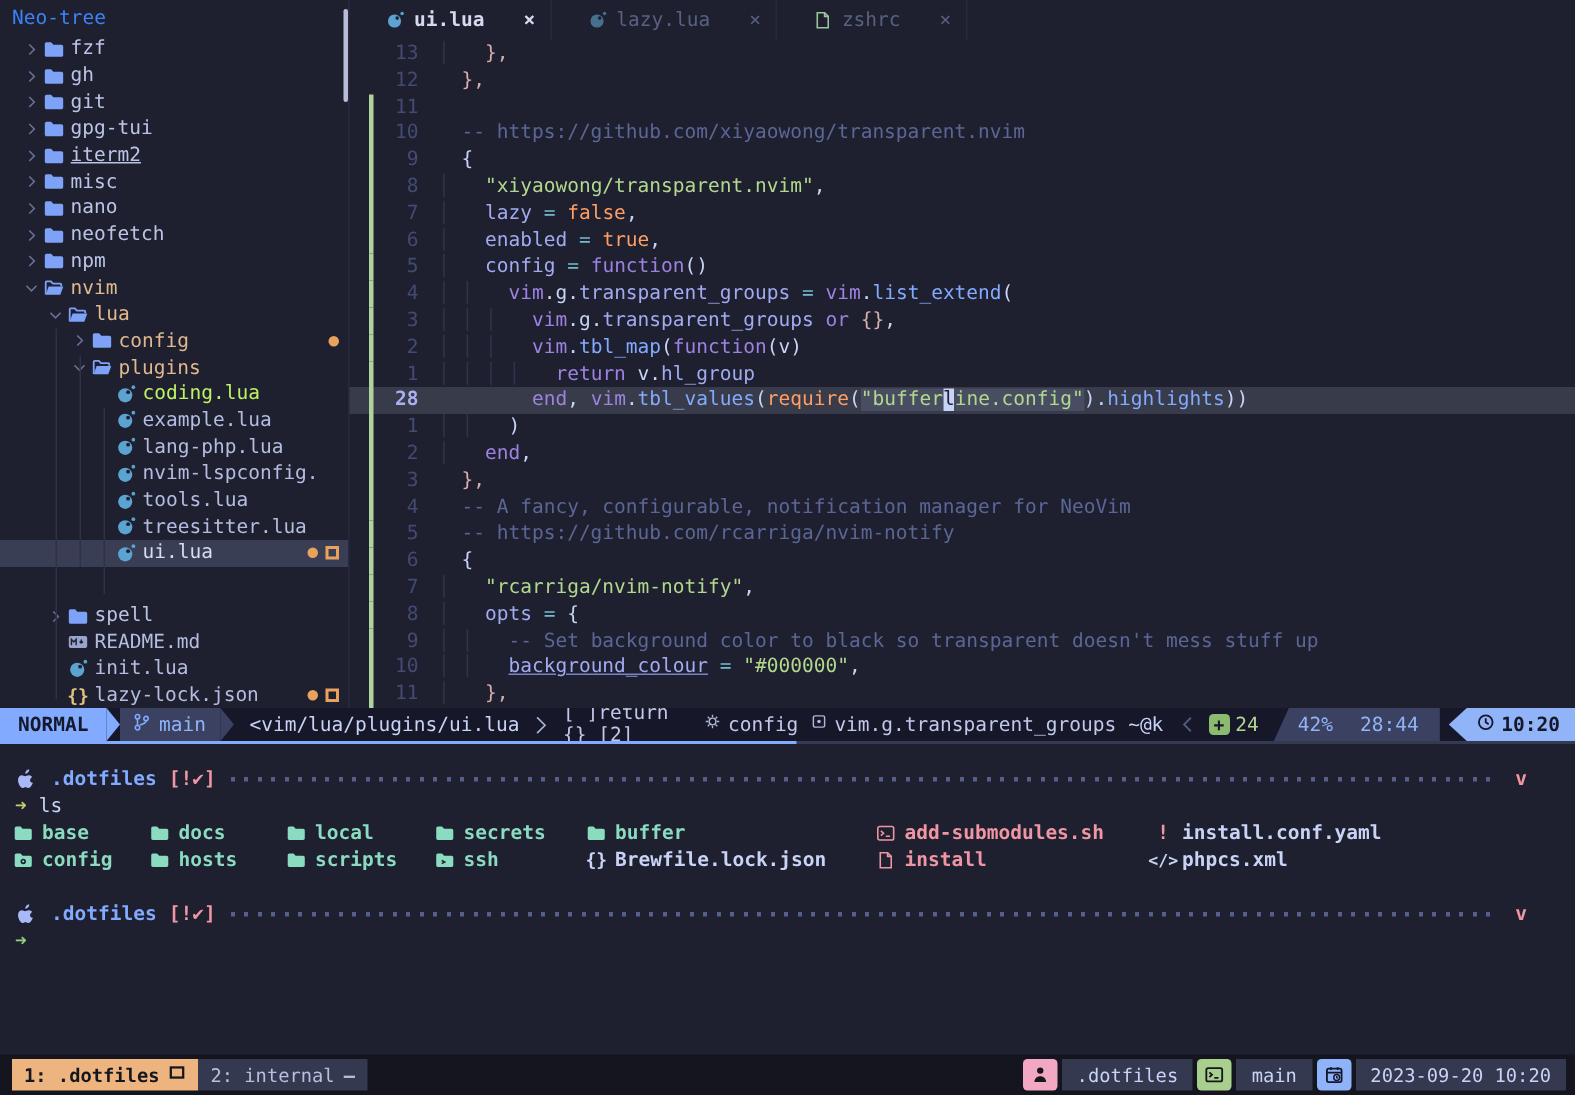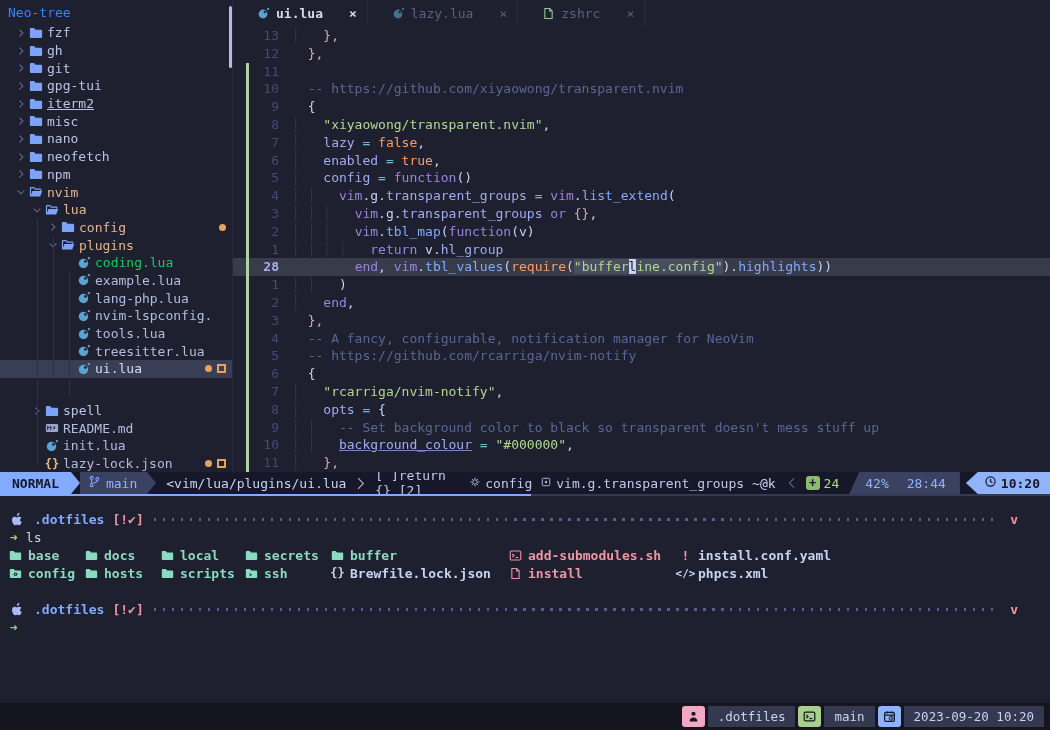--- a/index.html
+++ b/index.html
@@ -71,21 +71,21 @@
   
   #terminal{left:0;top:496px;width:1050px;height:207px;padding:14px 10px 0 8px;}
   .promptline{display:flex;align-items:center;height:18px;}
   .p-apple{display:inline-flex;margin:0 10px 0 2px;}
   .p-cwd{color:var(--blue);font-weight:bold;margin-right:8px;}
   .p-git{color:var(--pink);font-weight:bold;margin-right:10px;}
   .p-fill{flex:1;height:3px;background-image:repeating-linear-gradient(90deg,#565f89 0 2.5px,transparent 2.5px 9px);margin-right:10px;}
   .p-right{color:var(--pink);font-weight:bold;margin-right:22px;}
   .cmdline{display:flex;align-items:center;height:18px;margin-top:0px;white-space:pre;}
   .arrow{font-weight:bold;margin:0 8px 0 2px;}
-  .lsrow{display:flex;height:18px;align-items:center;white-space:pre;font-weight:bold;}
+  .lsrow{display:flex;height:18px;align-items:center;white-space:pre;font-weight:bold;gap:15px;}
   .lscell{display:inline-flex;align-items:center;flex:none;}
   .lscell .licon{width:15px;display:inline-flex;justify-content:center;margin-right:5px;flex:none;}
   .c-teal{color:var(--teal);} .c-pink{color:var(--pink);} .c-white{color:var(--fg);}
   .w0{width:76px;} .w1{width:76px;} .w2{width:84px;} .w3{width:86px;} .w4{width:178px;} .w5{width:170px;}
   
   #tmuxbar{left:0;top:703px;width:1050px;height:27px;background:var(--tmuxbg);display:flex;align-items:center;font-size:12.5px;}
   .twin{height:21px;display:flex;align-items:center;padding:0 8px;margin-left:0;gap:6px;}
   .twin.active{background:#eeb47f;color:#15161e;font-weight:bold;margin-left:8px;}
   .twin.inactive{background:#343950;color:#b8bfdd;}
   .tmux-right{margin-left:auto;display:flex;align-items:center;gap:3px;margin-right:6px;}
@@ -164,21 +164,21 @@
       <div class="trow" style="padding-left: 46px;"><span class="chev"><span style="display: inline-flex; align-items: center;"><svg width="12" height="12" viewBox="0 0 16 16" style="display:block">
               <path d="M3.5 6 8 10.5 12.5 6" stroke="#6a7199" stroke-width="1.4" fill="none"></path>
             </svg></span></span><span class="ficon"><span style="display: inline-flex; align-items: center;"><svg width="14" height="14" viewBox="0 0 16 16" style="display:block">
               <path fill="none" stroke="#7da2f7" stroke-width="1.4" d="M1.7 12.9V3.6c0-.4.3-.7.7-.7h3.2l1.6 1.8h5.6c.4 0 .7.3.7.7v1.2"></path>
               <path fill="#7da2f7" d="M1.7 13.2 3.9 6.8h11.2l-2.3 6.4z"></path>
             </svg></span></span><span class="lbl" style="color: rgb(224, 183, 142);">plugins</span></div>
       <div class="trow" style="padding-left: 76px;"><span class="ficon"><span style="display: inline-flex; align-items: center;"><svg width="14" height="14" viewBox="0 0 16 16" style="display:block">
               <circle cx="7.4" cy="8.6" r="5.4" fill="#5ba3d0"></circle>
               <circle cx="9.6" cy="6.2" r="1.5" fill="#1e2030"></circle>
               <circle cx="13.6" cy="2.4" r="1.4" fill="#5ba3d0"></circle>
-            </svg></span></span><span class="lbl" style="color: #22c55e;">coding.lua</span></div>
+            </svg></span></span><span class="lbl" style="color: #bef264;">coding.lua</span></div>
       <div class="trow" style="padding-left: 76px;"><span class="ficon"><span style="display: inline-flex; align-items: center;"><svg width="14" height="14" viewBox="0 0 16 16" style="display:block">
               <circle cx="7.4" cy="8.6" r="5.4" fill="#5ba3d0"></circle>
               <circle cx="9.6" cy="6.2" r="1.5" fill="#1e2030"></circle>
               <circle cx="13.6" cy="2.4" r="1.4" fill="#5ba3d0"></circle>
             </svg></span></span><span class="lbl" style="color: rgb(180, 188, 223);">example.lua</span></div>
       <div class="trow" style="padding-left: 76px;"><span class="ficon"><span style="display: inline-flex; align-items: center;"><svg width="14" height="14" viewBox="0 0 16 16" style="display:block">
               <circle cx="7.4" cy="8.6" r="5.4" fill="#5ba3d0"></circle>
               <circle cx="9.6" cy="6.2" r="1.5" fill="#1e2030"></circle>
               <circle cx="13.6" cy="2.4" r="1.4" fill="#5ba3d0"></circle>
             </svg></span></span><span class="lbl" style="color: rgb(180, 188, 223);">lang-php.lua</span></div>
@@ -427,20 +427,36 @@
       </span>
       <span class="p-cwd">.dotfiles</span>
       <span class="p-git">[!✔]</span>
       <span class="p-fill"></span>
       <span class="p-right">v</span>
     </div>
     <div class="cmdline"><span class="arrow" style="color: rgb(140, 207, 126);">➜</span><span></span></div>
   </div>
 
 <div id="tmuxbar" class="abs">
+  <div id="tmux-windows" style="display:flex;align-items:center;">
+      <div class="twin active">
+        <span>1: .dotfiles</span>
+        <span><span style="display: inline-flex; align-items: center;">
+            <svg width="12" height="12" viewBox="0 0 16 16" style="display:block">
+              <rect x="2.5" y="3.5" width="11" height="9" fill="none" stroke="#15161e" stroke-width="2"></rect>
+            </svg>
+          </span></span>
+      </div>
+      <div class="twin inactive">
+        <span>2: internal</span>
+        <span><span style="display: inline-flex; align-items: center;">
+            <span style="font-weight:bold">–</span>
+          </span></span>
+      </div>
+    </div>
   <div class="tmux-right">
     <div class="badge pink" id="person-ic">
         <span style="display: inline-flex; align-items: center;">
           <svg width="13" height="13" viewBox="0 0 16 16" style="display:block">
             <circle cx="8" cy="4.6" r="2.6" fill="#15161e"></circle>
             <path fill="#15161e" d="M3.2 14c0-3 2.1-4.8 4.8-4.8s4.8 1.8 4.8 4.8z"></path>
           </svg>
         </span>
       </div>
     <div class="tseg">.dotfiles</div>

